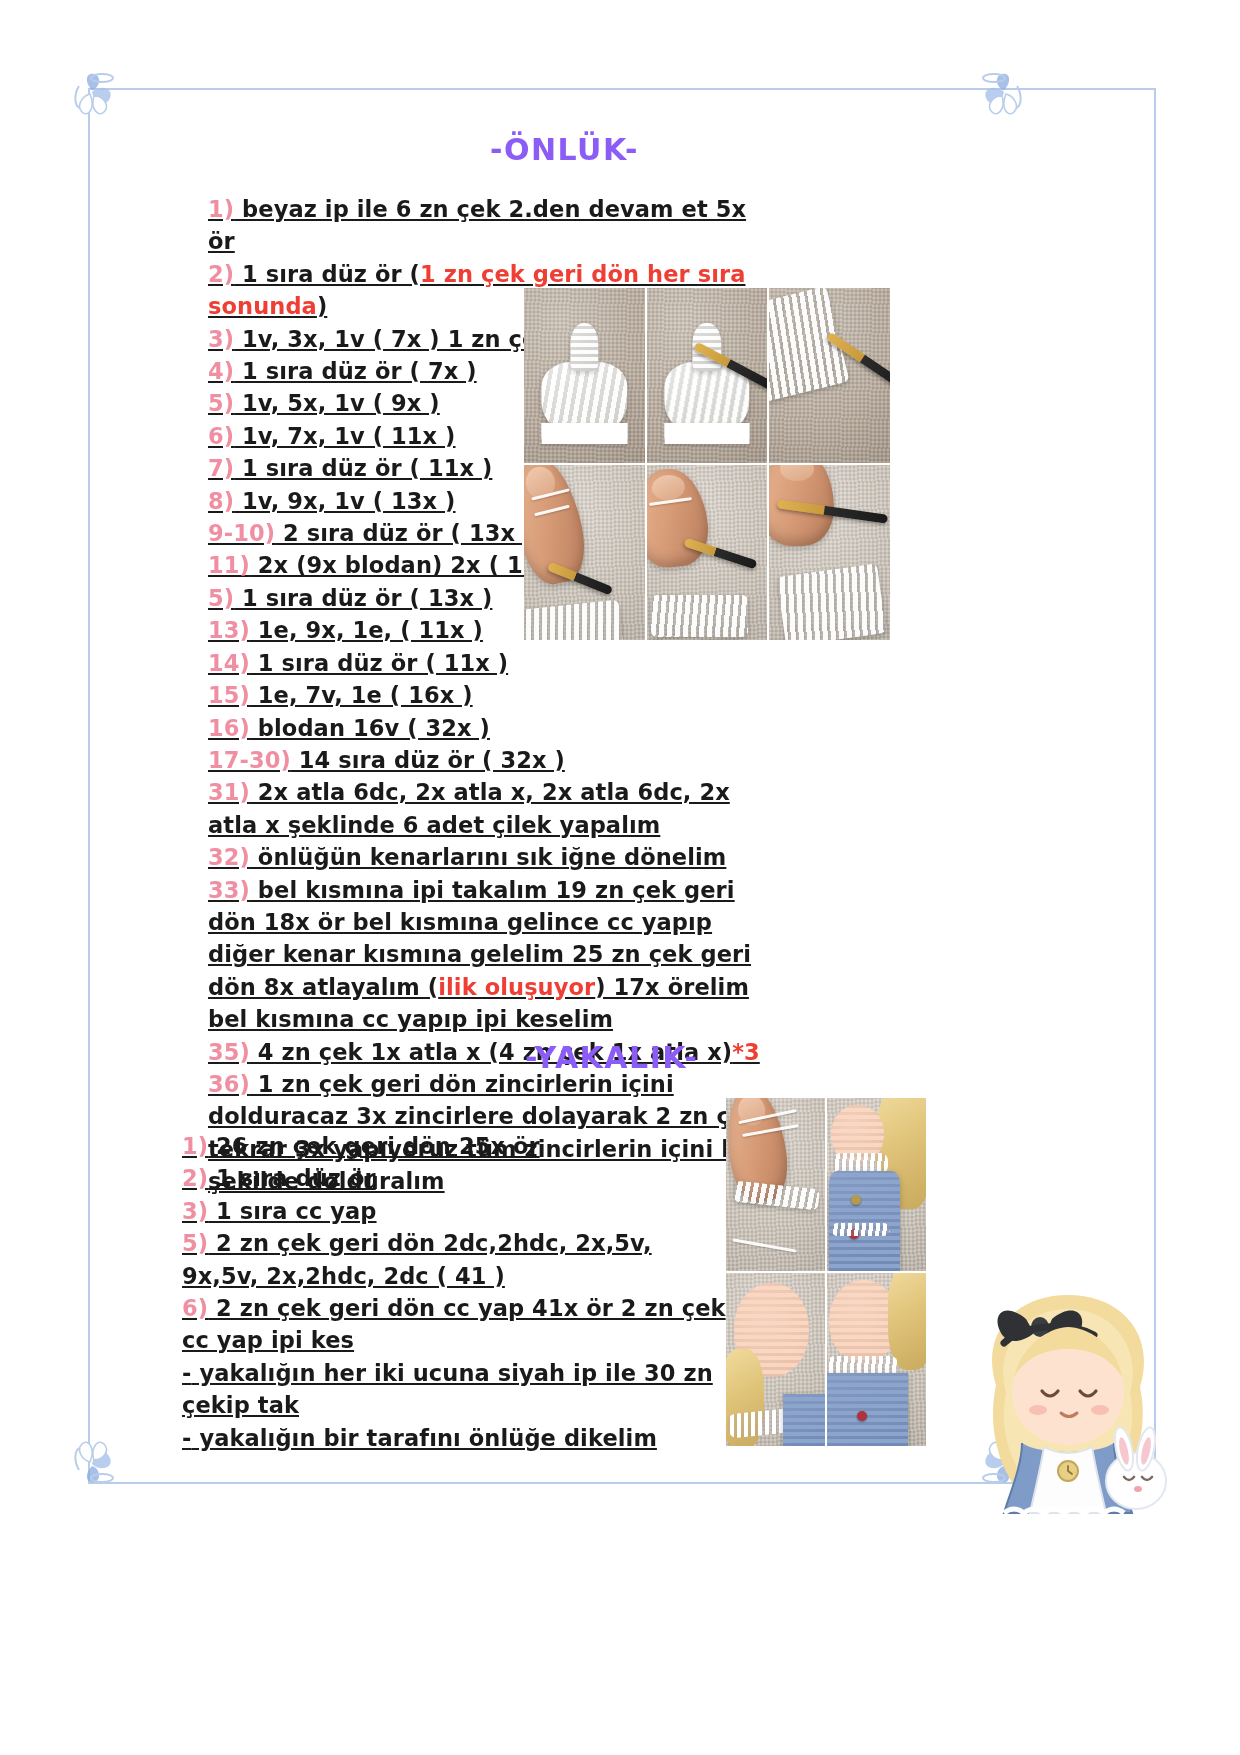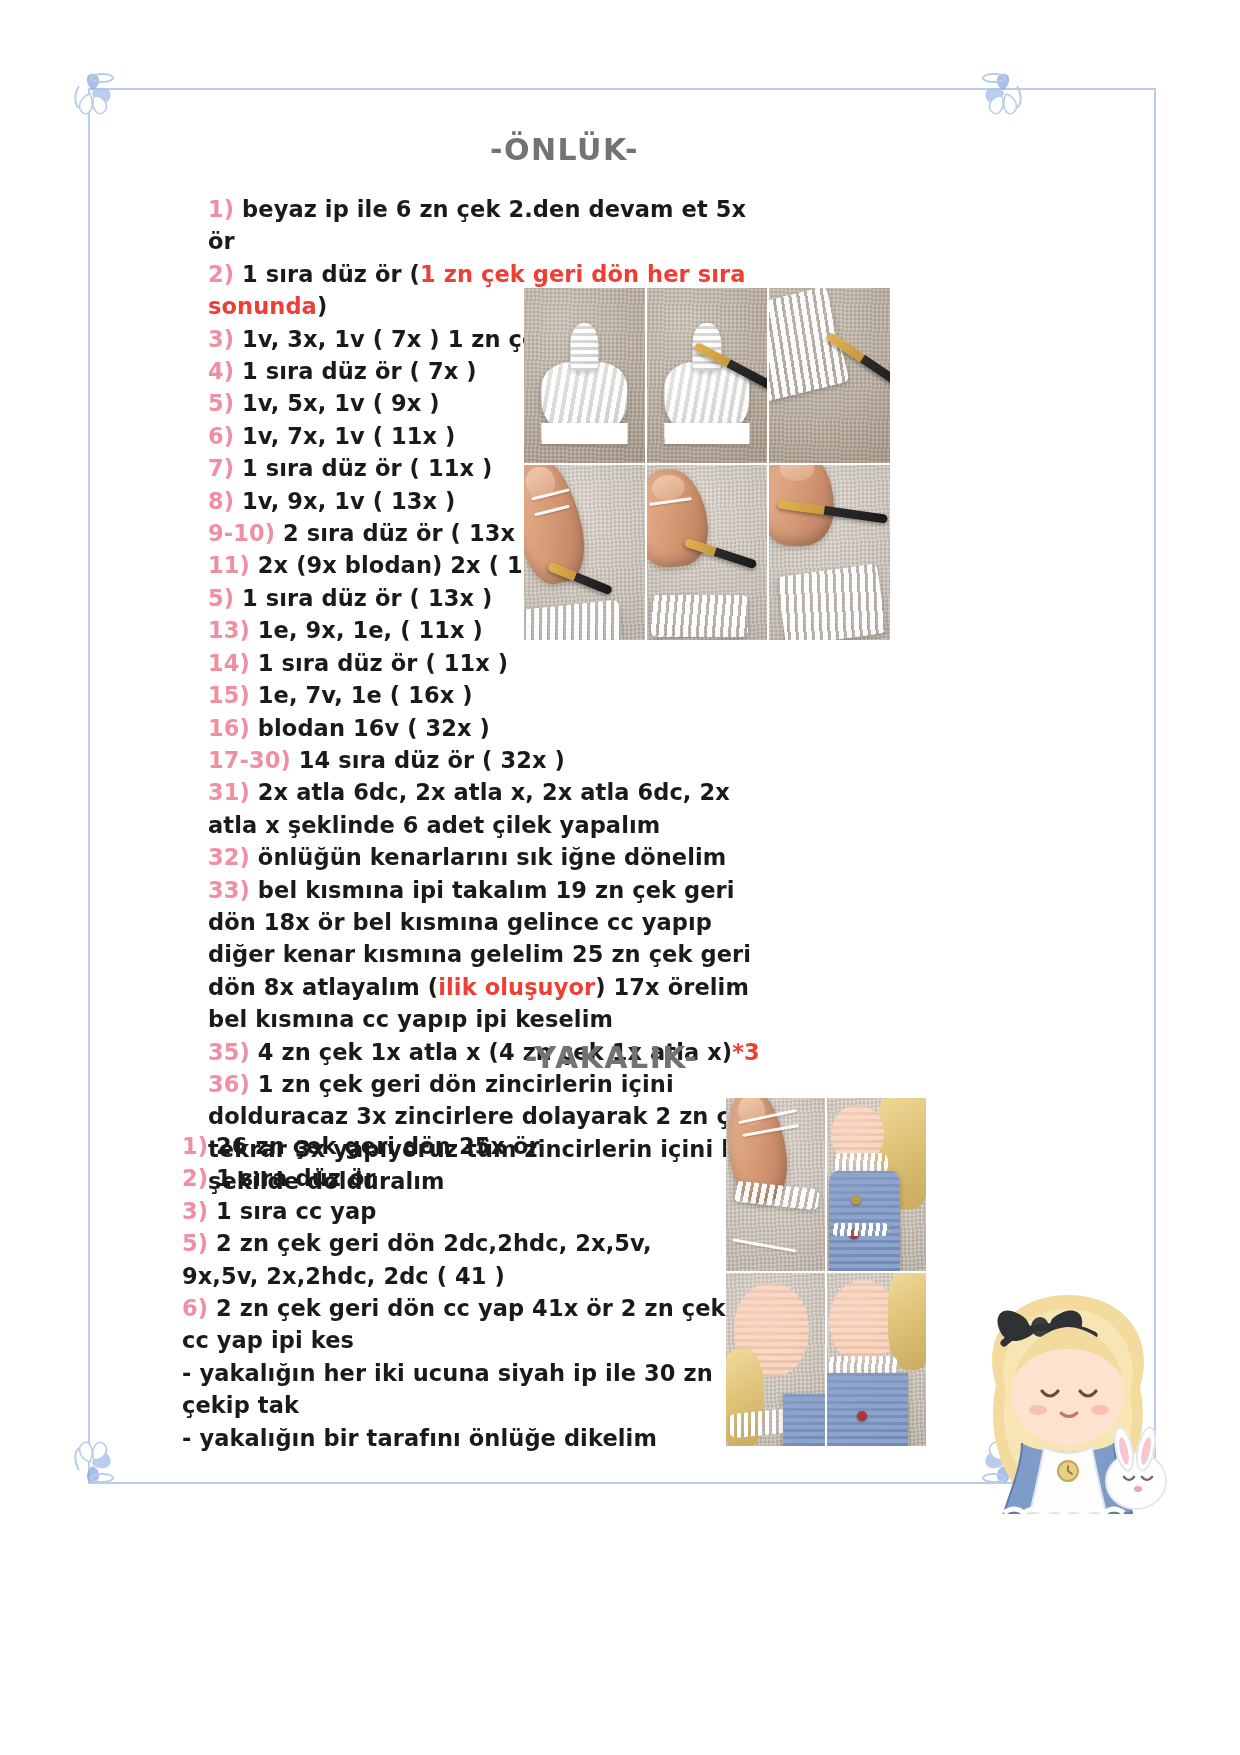--- a/index.html
+++ b/index.html
@@ -25,37 +25,38 @@
     pointer-events:none;
   }
   .corner-tl{left:62px;top:62px;}
   .corner-tr{left:964px;top:62px;transform:scaleX(-1);}
   .corner-bl{left:62px;top:1424px;transform:scaleY(-1);}
   .corner-br{left:964px;top:1424px;transform:scale(-1,-1);}
 
   
   .section-title{
     position:absolute;
-    color:#737373;
+    color:#8b5cf6;
     font-size:30px;
     font-weight:bold;
     letter-spacing:1.5px;
     white-space:nowrap;
   }
   #title-onluk{left:490px;top:132px;}
   #title-yakalik{left:488px;top:1040px;margin-left:37px;}
 
   
   .steps{
     position:absolute;
     font-size:22.5px;
     line-height:32.4px;
     color:#1a1a1a;
     font-weight:bold;
     letter-spacing:.1px;
+    text-decoration:underline;
   }
   #steps-onluk{left:208px;top:193px;width:560px;}
   #steps-yakalik{left:182px;top:1130px;width:545px;}
 
   .step{white-space:normal;}
   .num{color:#f08fa2;font-weight:bold;}
   .hl{color:#ef3e33;font-weight:bold;}
   .star{color:#ef3e33;font-weight:bold;}
 
   

